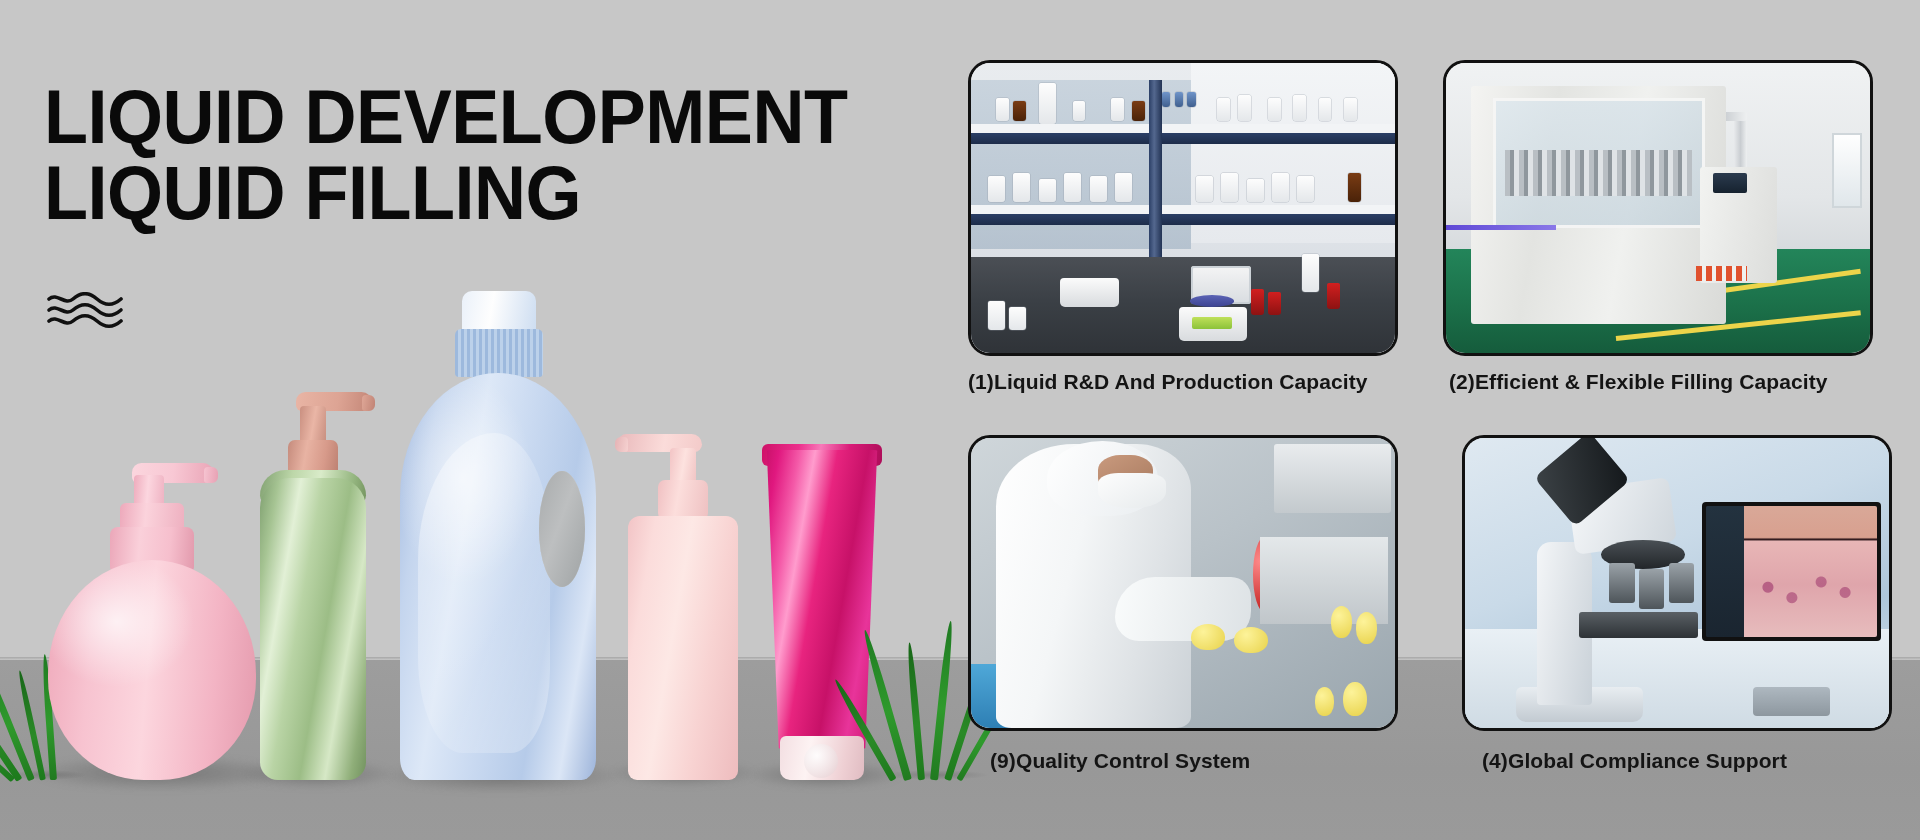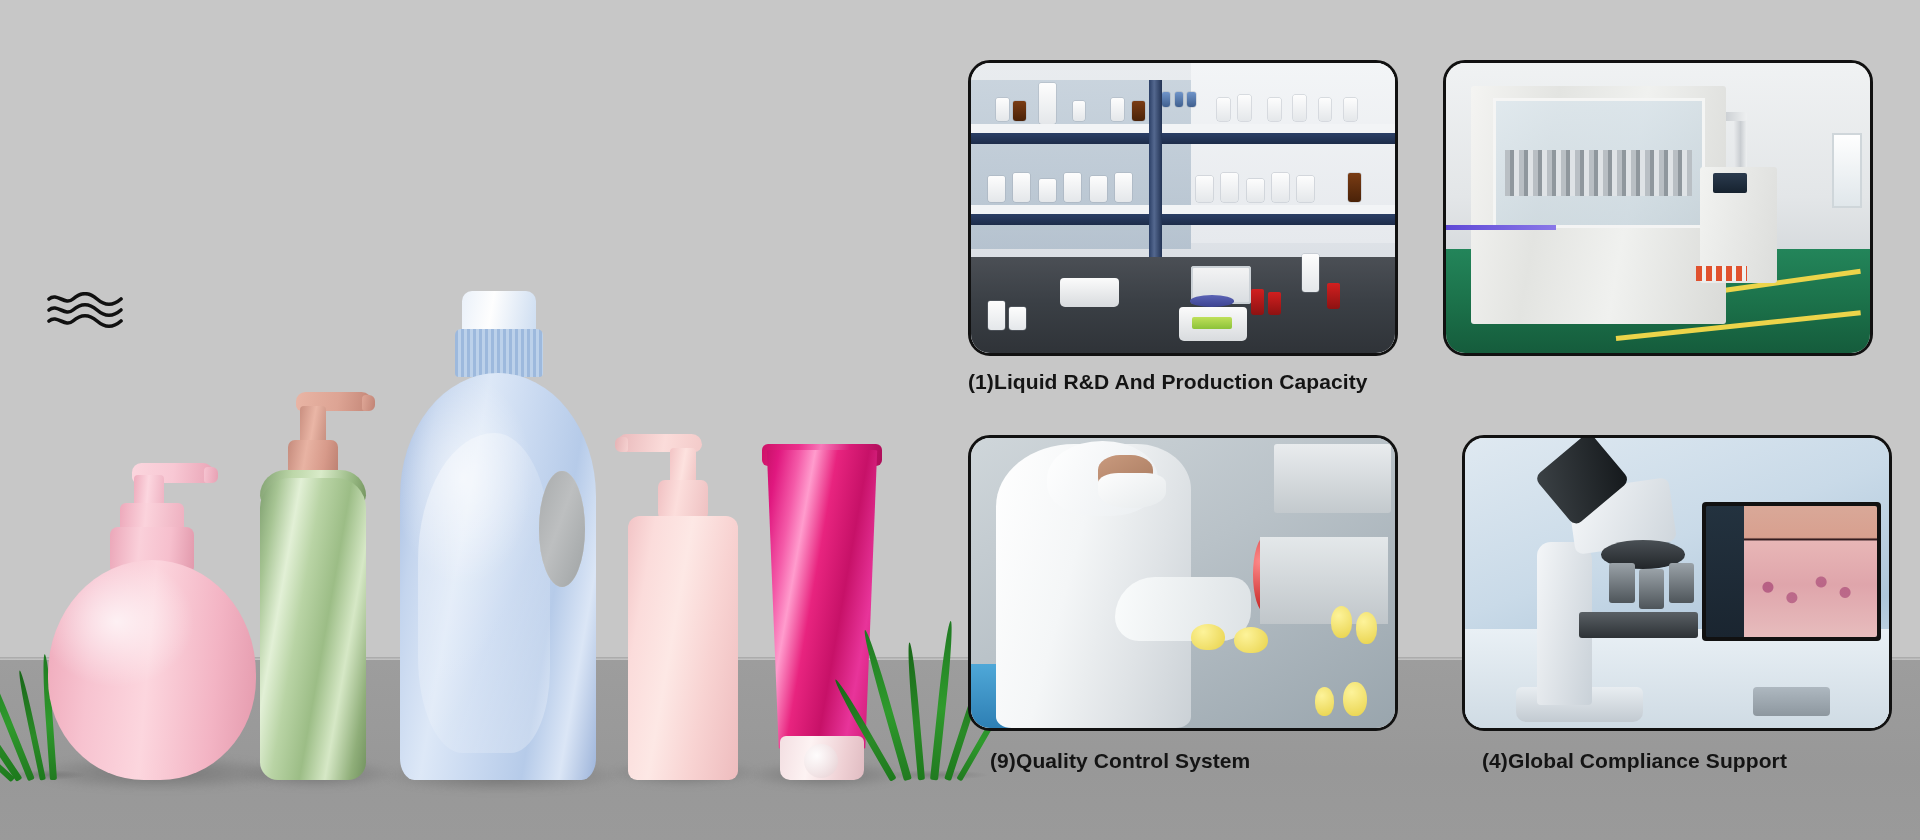--- a/index.html
+++ b/index.html
@@ -335,20 +335,24 @@
 </style>
 </head>
 <body>
 
 <div id="banner">
 
   <div class="bg-wall"></div>
   <div class="bg-floor"></div>
   <div class="bg-seam"></div>
 
+  <div class="headline">
+    <div class="line">LIQUID DEVELOPMENT</div>
+    <div class="line">LIQUID FILLING</div>
+  </div>
 
   <svg class="wave" viewBox="0 0 104 40">
     <g fill="none" stroke="#101010" stroke-width="3.6" stroke-linecap="round">
       <path d="M3 7 C11 0, 19 14, 27 7 S43 0, 51 7 S67 14, 75 7"></path>
       <path d="M3 18 C11 11, 19 25, 27 18 S43 11, 51 18 S67 25, 75 18"></path>
       <path d="M3 29 C11 22, 19 36, 27 29 S43 22, 51 29 S67 36, 75 29"></path>
     </g>
   </svg>
 
   <div class="products">
@@ -492,20 +496,21 @@
           <div class="fl-pipe" style="left:60%; top:17%; width:11%; height:3%;"></div>
           <div class="fl-machine"></div>
           <div class="fl-guard"></div>
           <div class="fl-nozzles"></div>
           <div class="fl-conveyor"></div>
           <div class="fl-machine2"></div>
           <div class="fl-panel"></div>
           <div class="fl-reds"></div>
         </div>
       </div>
+      <div class="caption">(2)Efficient &amp; Flexible Filling Capacity</div>
     </div>
 
     <div class="cell c3">
       <div class="photo">
         <div class="scene">
           <div class="qc-bg"></div>
           <div class="qc-blue"></div>
           <div class="qc-machine">
             <div class="qc-ctrlbox"></div>
             <div class="qc-btn" style="left:20%; background: radial-gradient(circle at 36% 32%, #ff8a8a, #c2201f);"></div>

